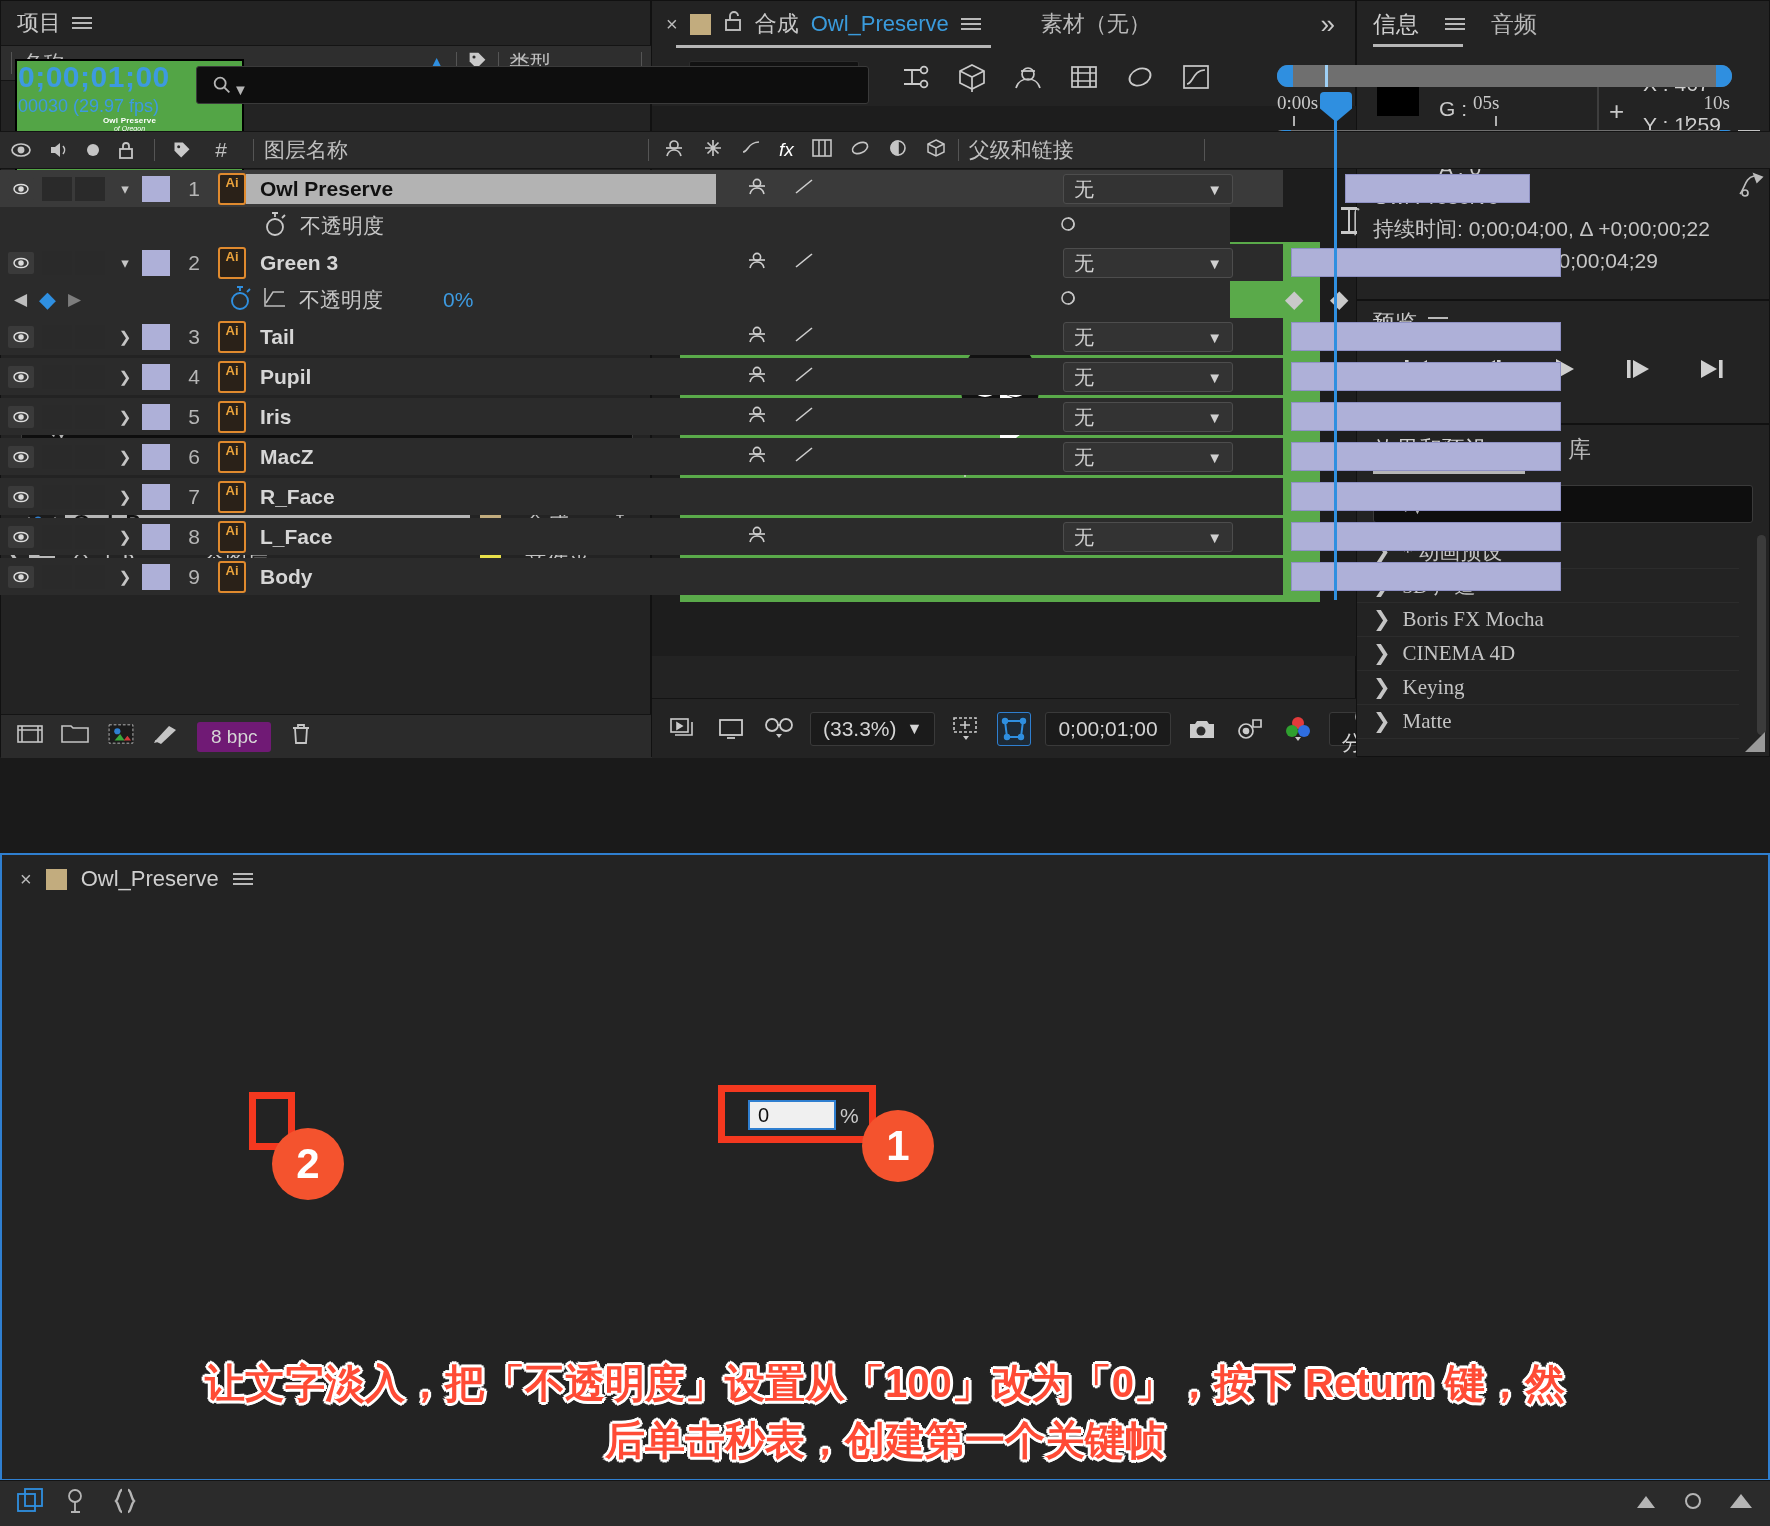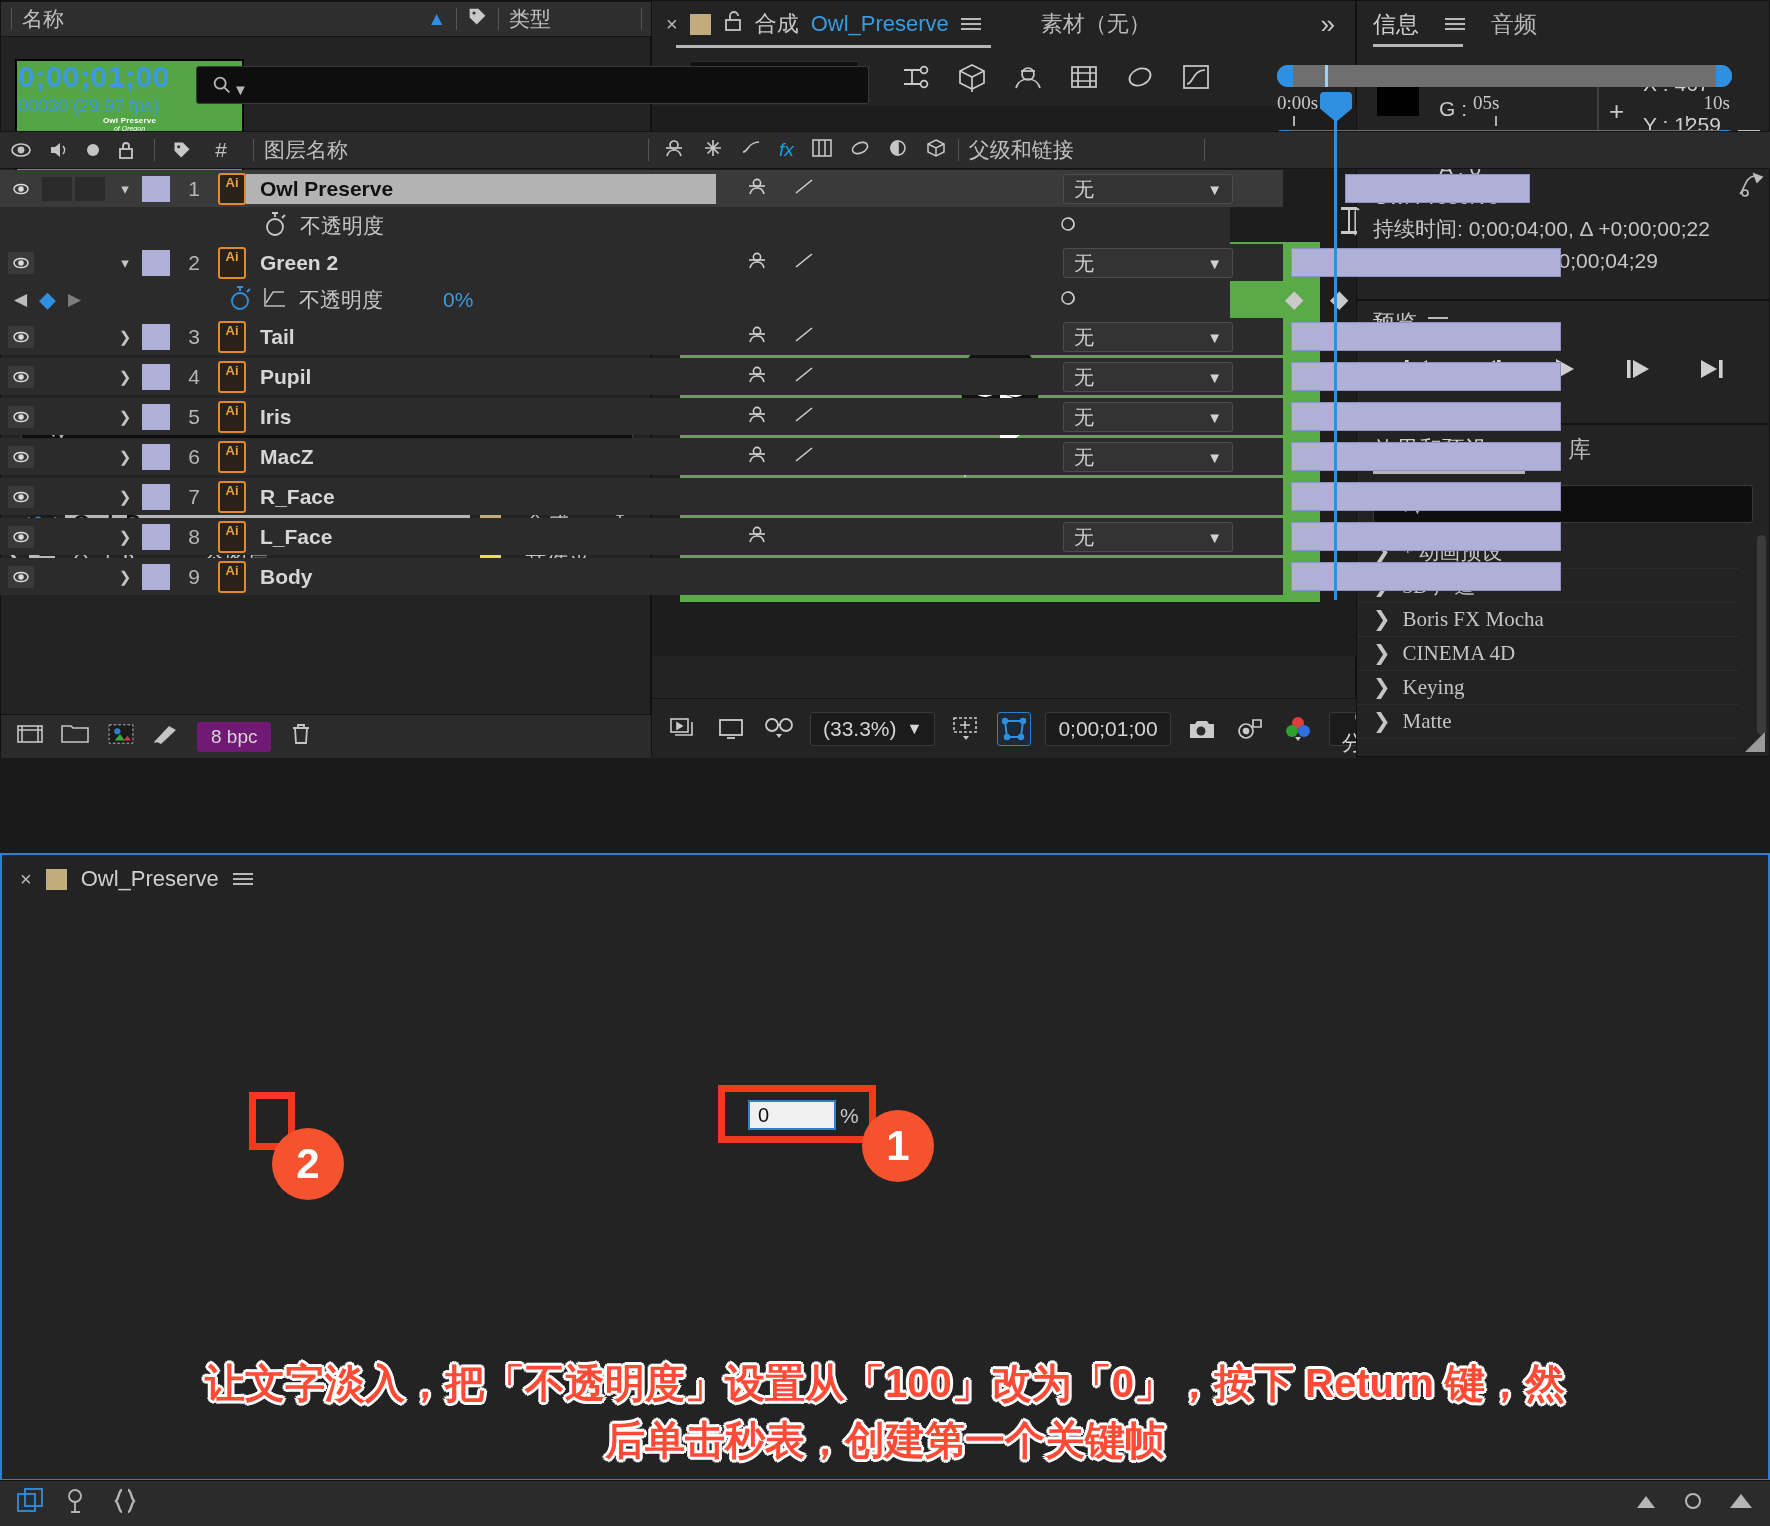--- a/index.html
+++ b/index.html
@@ -391,20 +391,28 @@
         <circle cx="10.5" cy="10.5" r="6.5"></circle>
         <path d="M15.5 15.5L21 21"></path>
       </svg>
     <span>搜索帮助</span>
   </div>
 </div>
 
 <div id="panels">
 
   <div id="projectPanel" class="panel">
+    <div class="ptab">
+      <span>项目</span>
+      <span class="hamb">
+          <i></i>
+          <i></i>
+          <i></i>
+        </span>
+    </div>
 
     <div id="proj-thumb" class="abs">
       <div class="l1">Owl Preserve</div>
       <div class="l2">of Oregon</div>
     </div>
 
 
     <div id="proj-search" class="abs">
       <svg width="22" height="22" viewBox="0 0 24 24" fill="none" stroke="#b5b5b5" stroke-width="2">
           <circle cx="10" cy="10" r="6"></circle>
@@ -867,21 +875,21 @@
             <circle cx="11" cy="7" r="4"></circle>
             <path d="M4 18c1-4 4-6 7-6s6 2 7 6"></path>
             <path d="M3 10h16"></path>
           </svg></span>
       <span><svg width="20" height="20" viewBox="0 0 20 20" fill="none" stroke="#c5c5c5" stroke-width="1.7">
             <path d="M10 2v16M2 10h16M4.5 4.5l11 11M15.5 4.5l-11 11"></path>
           </svg></span>
       <span><svg width="20" height="20" viewBox="0 0 20 20" fill="none" stroke="#c5c5c5" stroke-width="1.7">
             <path d="M2 14c5 0 5-10 16-10"></path>
           </svg></span>
-      <span style="font-style:italic;font-size:19px;color:#0ea5e9">fx</span>
+      <span style="font-style:italic;font-size:19px;color:#ffffff">fx</span>
       <span><svg width="20" height="18" viewBox="0 0 20 18" fill="none" stroke="#c5c5c5" stroke-width="1.6">
             <rect x="1" y="1" width="18" height="16"></rect>
             <path d="M7 1v16M13 1v16"></path>
           </svg></span>
       <span><svg width="20" height="18" viewBox="0 0 20 18" fill="none" stroke="#c5c5c5" stroke-width="1.6">
             <ellipse cx="10" cy="9" rx="8" ry="5" transform="rotate(-25 10 9)"></ellipse>
           </svg></span>
       <span><svg width="20" height="18" viewBox="0 0 20 18" fill="none" stroke="#c5c5c5" stroke-width="1.6">
             <circle cx="10" cy="9" r="7"></circle>
             <path d="M10 2a7 7 0 000 14z" fill="#c5c5c5"></path>
@@ -956,21 +964,21 @@
             <circle cx="9" cy="7" r="2" fill="#ddd"></circle>
           </svg>
         </span>
       </span>
     <span class="blankcell"></span>
     <span class="blankcell"></span>
     <span class="twist">▾</span>
     <span class="lcolor"></span>
     <span class="lnum">2</span>
     <span class="aiicon">Ai</span>
-    <span class="lname">Green 2</span>
+    <span class="lname">Green 3</span>
   </div>
   <span class="parentsel" style="left:1063px;top:248px">
     <span>无</span>
       <span style="font-size:15px">▼</span>
     </span>
   <span style="position:absolute;left:746px;top:250px;display:flex;gap:26px;align-items:center">
     <svg width="22" height="22" viewBox="0 0 22 22" fill="none" stroke="#cfcfcf" stroke-width="1.6">
         <circle cx="11" cy="7" r="3.6"></circle>
         <path d="M4 18c1-4 4-6 7-6s6 2 7 6"></path>
         <path d="M3 10h16"></path>

